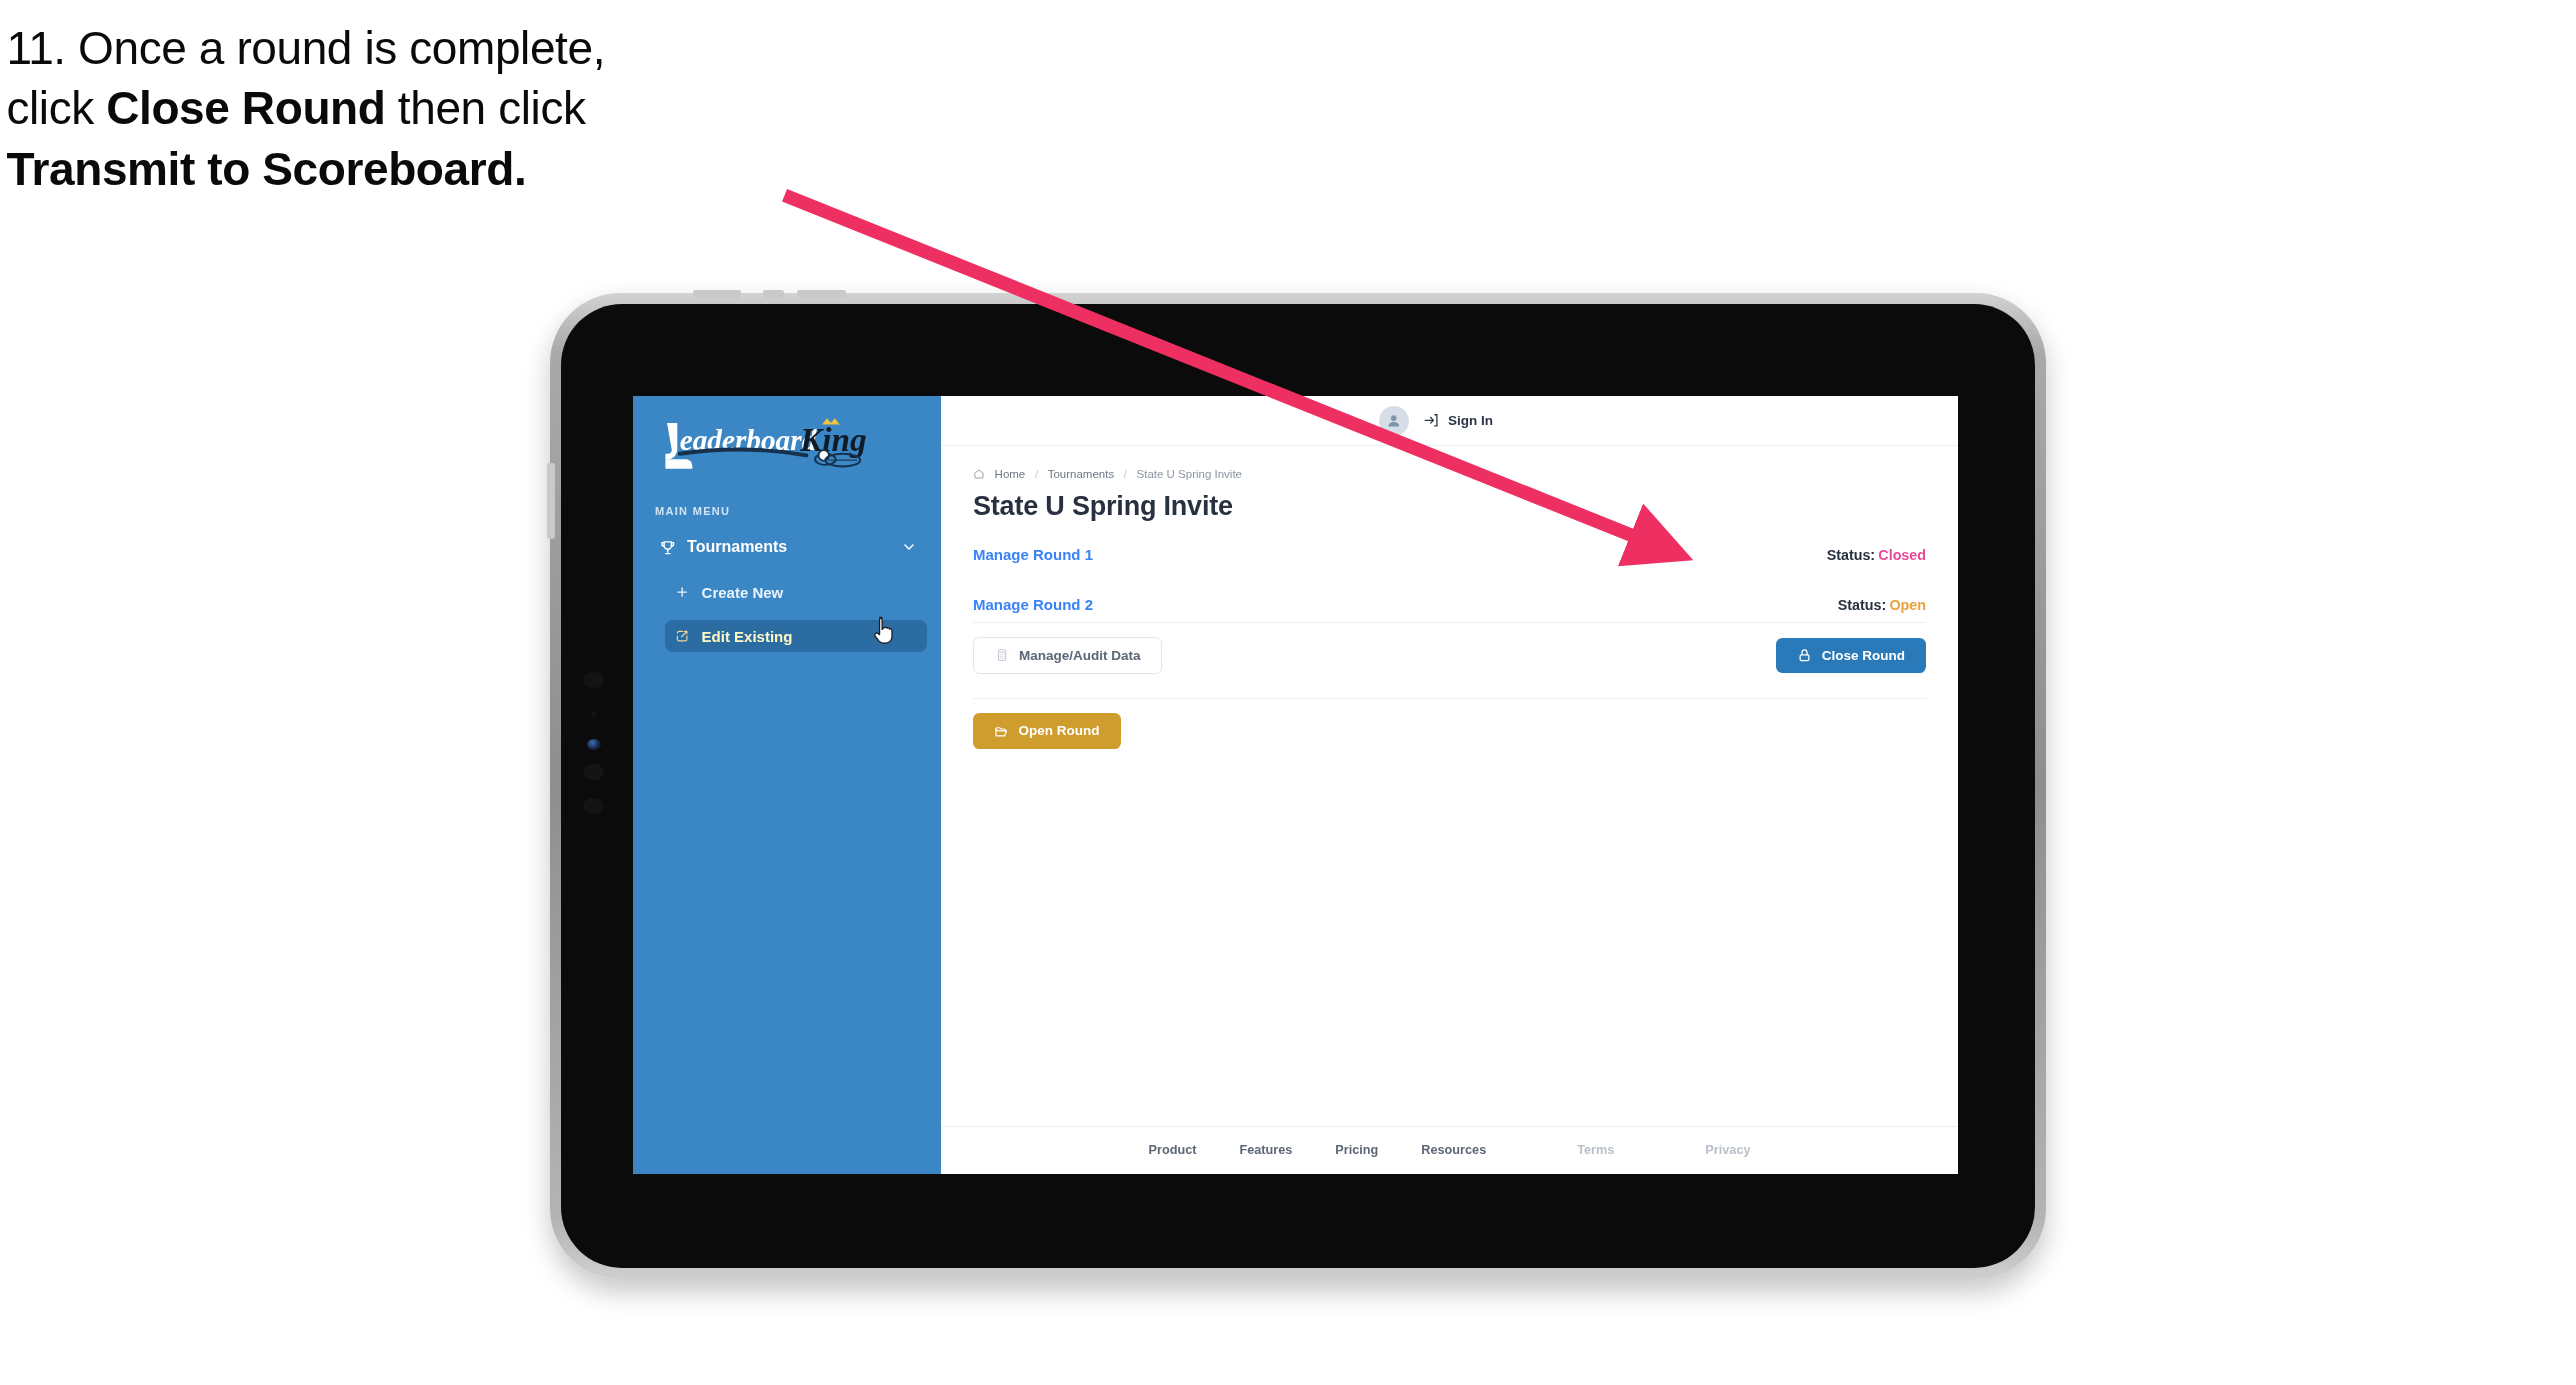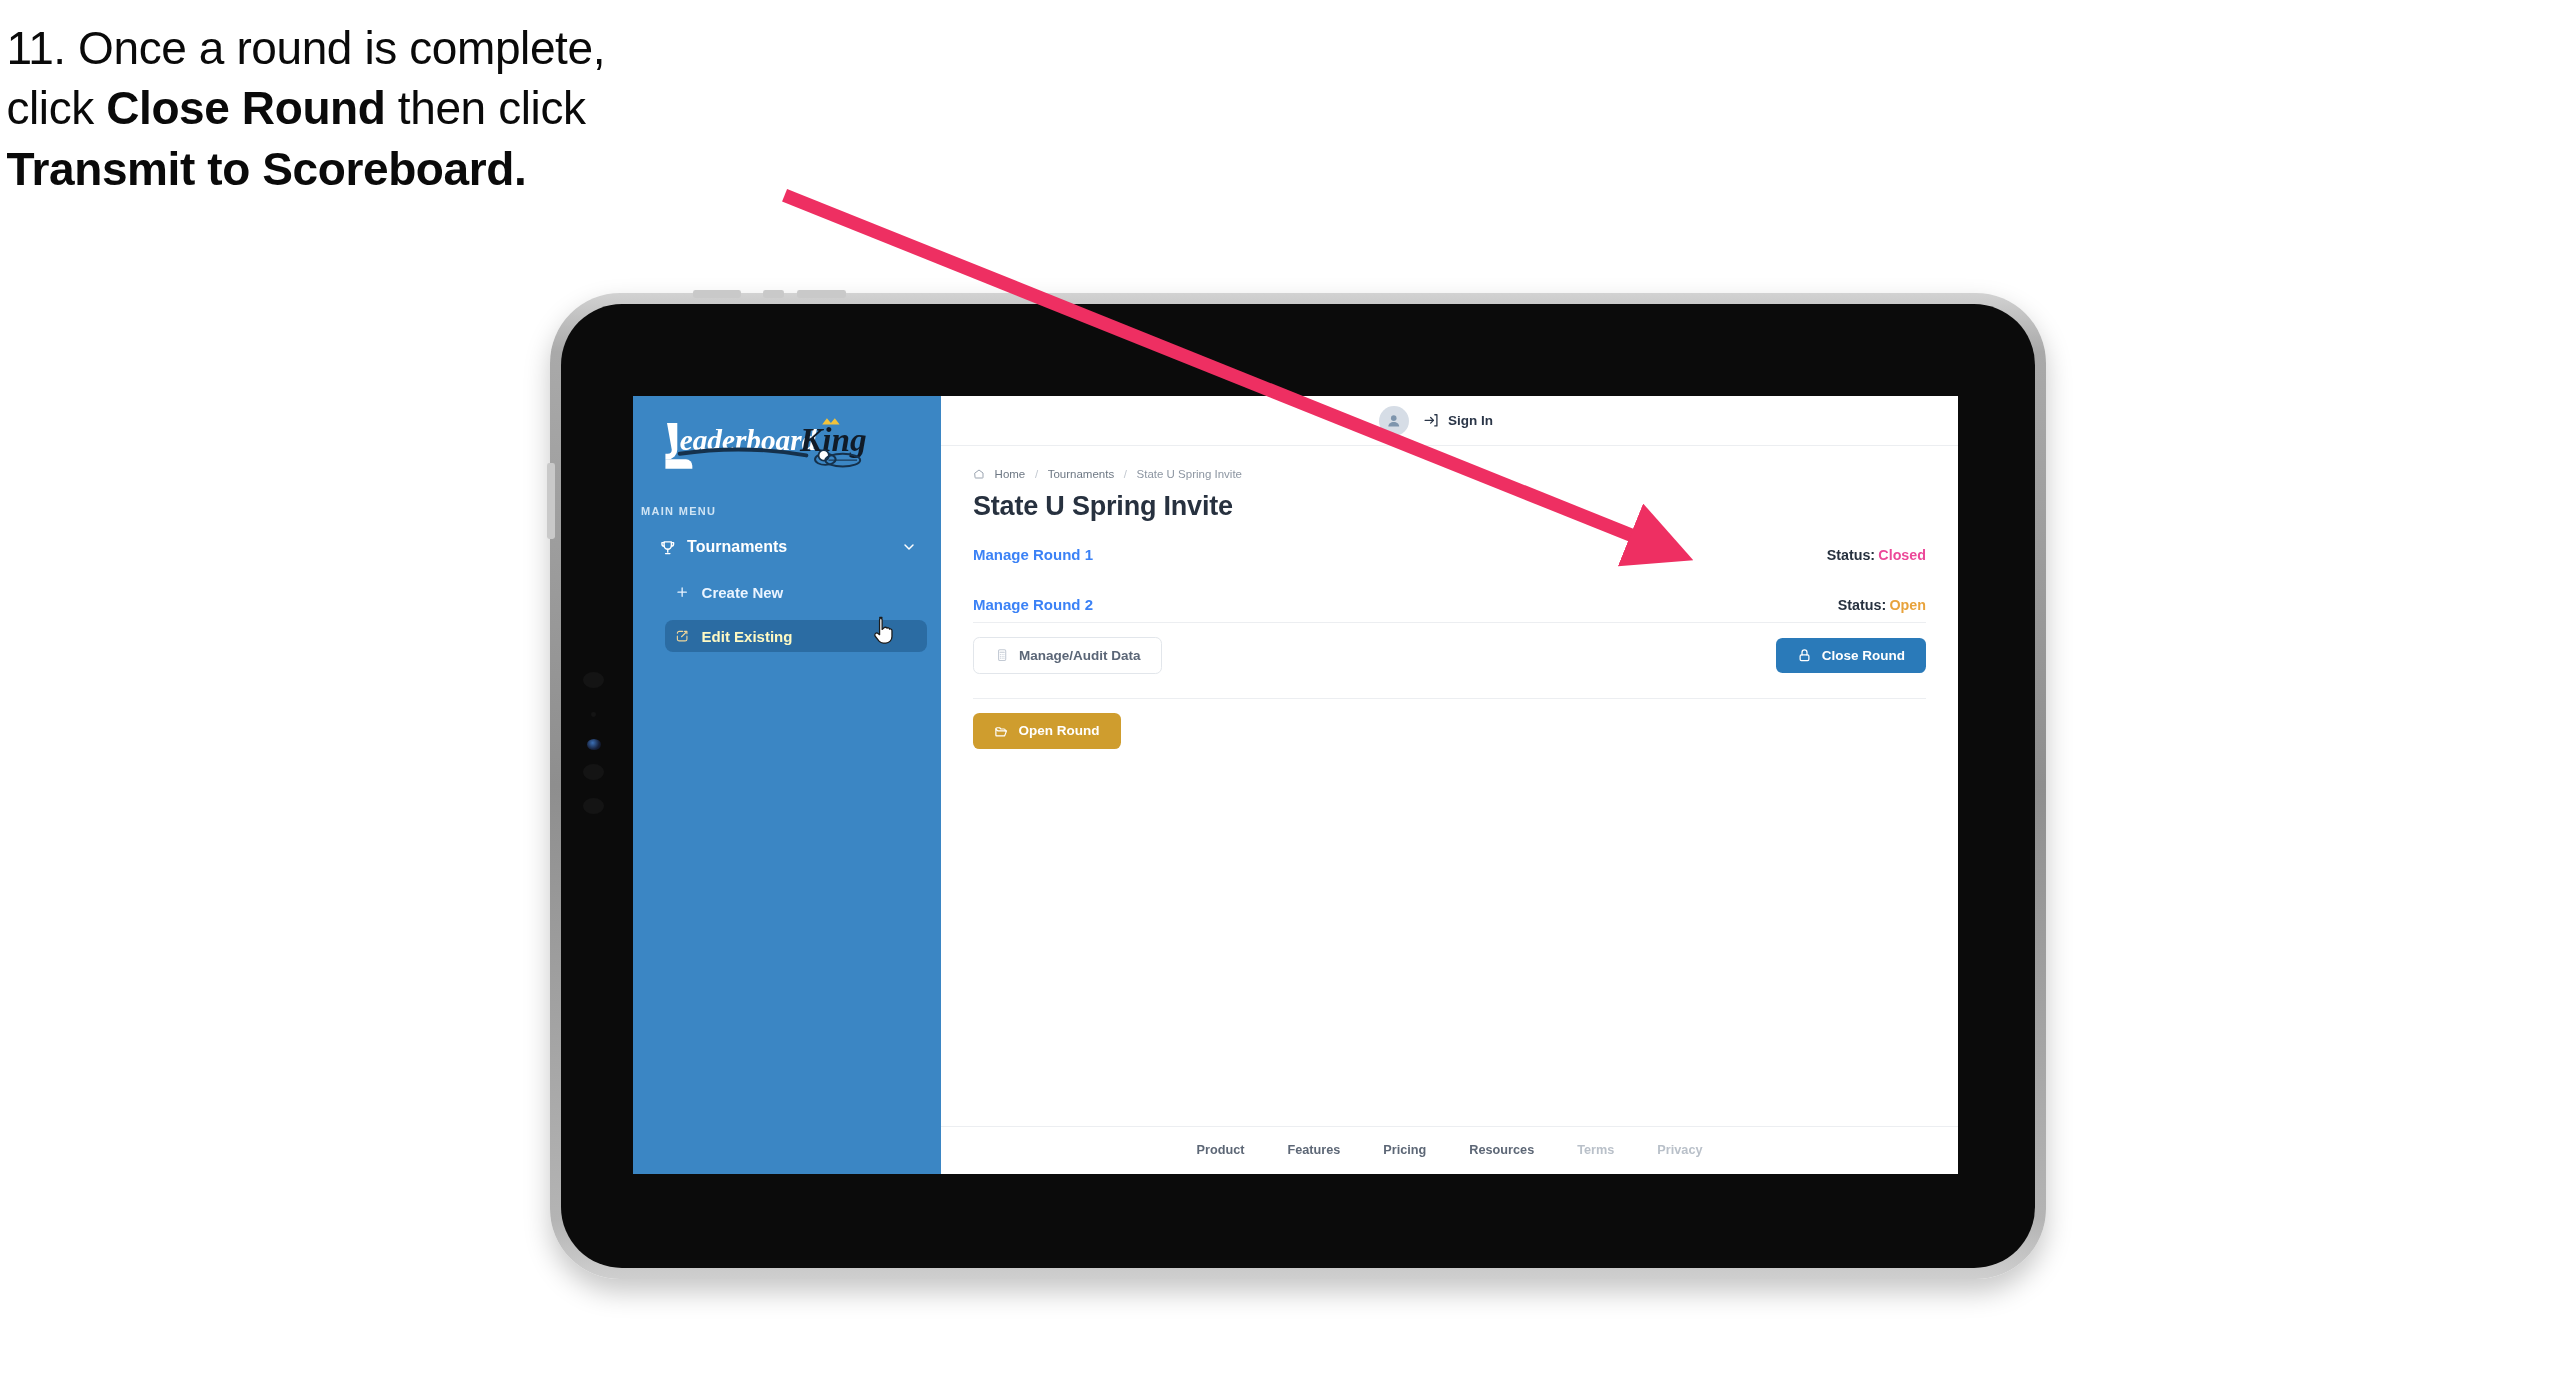--- a/index.html
+++ b/index.html
@@ -45,21 +45,21 @@
   #page{display:flex;flex:1;min-height:0;}
 
   
   #sidebar{
     width:308px;flex:0 0 308px;background:#3b86c4;
     position:relative;color:#fff;
   }
   #logo-wrap{padding:19px 16px 0 19px;}
   #logo{width:239px;height:57px;display:block;}
   #main-menu-label{
-    margin:33px 0 0 8px;font-size:11px;font-weight:700;
+    margin:33px 0 0 22px;font-size:11px;font-weight:700;
     letter-spacing:1.3px;color:#cfe4f4;
   }
   .nav-row{
     display:flex;align-items:center;gap:11px;
     margin:14.3px 14.3px 0 16px;padding:7.2px 9.6px;border-radius:8px;
     font-size:16px;font-weight:700;color:#ffffff;
   }
   .nav-row .chev{margin-left:auto;}
   .nav-sub{
     display:flex;align-items:center;gap:12.7px;
@@ -112,21 +112,21 @@
   .btn-blue{background:#2a7ab9;color:#ffffff;}
   .btn-ghost{background:#ffffff;color:#5b6677;border:0.8px solid #e2e6eb;}
   .btn svg{display:block;}
 
   #footer{
     flex:0 0 auto;border-top:0.8px solid #eceef1;background:#fff;
     display:flex;align-items:center;justify-content:center;gap:43px;
     padding:16px 0 17.5px 0;
   }
   #footer .flink{font-size:12.7px;font-weight:700;color:#5d6776;}
-  #footer .flink.dim{color:#b9c0c9;}
+  #footer .flink.dim{color:#b9c0c9;margin-left:48px;}
 
   
   #cursor{position:absolute;left:871px;top:615px;width:27px;height:32px;pointer-events:none;}
 </style>
 </head>
 <body>
 
 <div id="caption">
   <div>11. Once a round is complete,</div>
   <div><span>click </span><span class="b">Close Round</span><span> then click</span></div>

